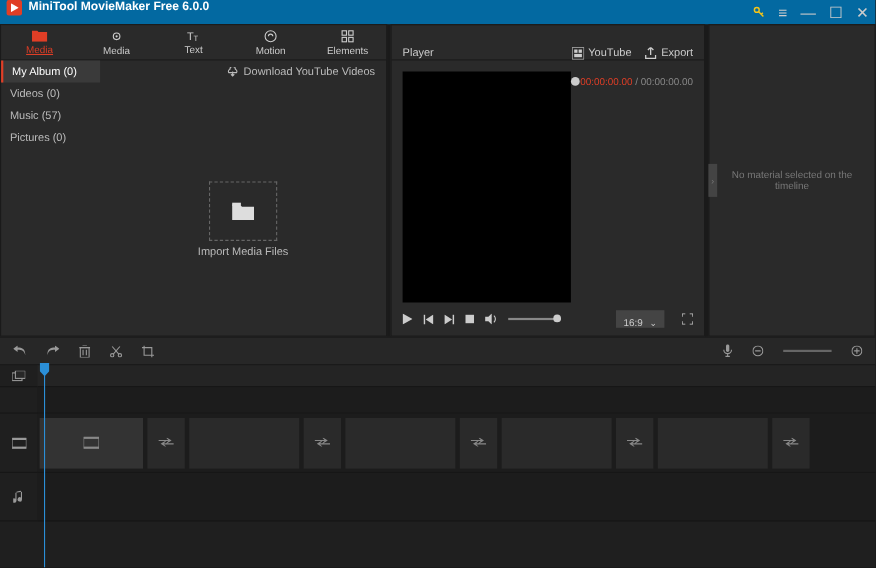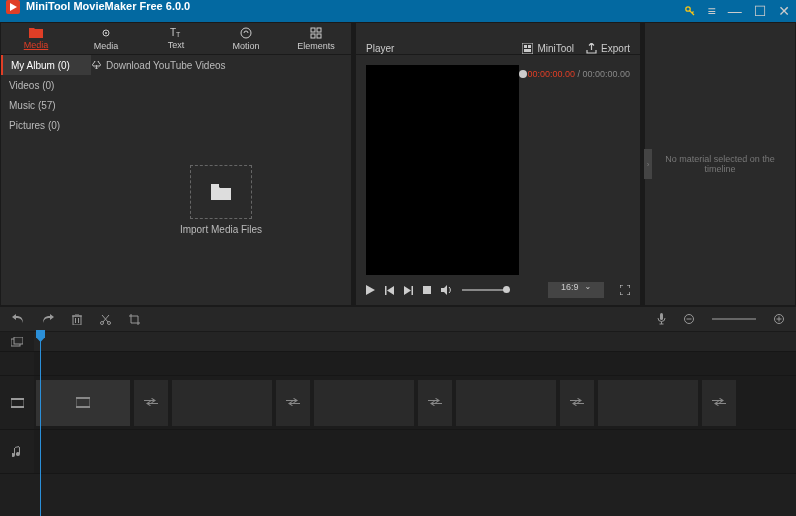--- a/index.html
+++ b/index.html
@@ -14,42 +14,42 @@
 
 .main { display: flex; height: 284px; }
 .left-panel { width: 352px; background: #2a2a2a; display: flex; flex-direction: column; border: 1px solid #1a1a1a;}
 .tabbar { display: flex; background: #2a2a2a; height: 32px; border-bottom: 1px solid #1a1a1a;}
 .tab { flex: 1; display: flex; flex-direction: column; align-items: center; justify-content: center; gap: 2px; cursor: pointer; font-size: 9px; color: #ccc; }
 .tab.active { color: #e03e26; text-decoration: underline; }
 .tab .ticon { font-size: 12px; }
 .lib-side { width: 90px; display: flex; flex-direction: column; }
 .lib-item { height: 20px; display: flex; align-items: center; padding-left: 8px; font-size: 10px; color: #bbb; cursor: pointer; }
 .lib-item.active { background: #3a3a3a; border-left: 2px solid #e03e26; color:#fff;}
-.dlrow { display:flex; align-items:center; justify-content:flex-start; height:20px; padding-right:10px; gap:4px; font-size:10px; color:#bbb; cursor:pointer;}
+.dlrow { display:flex; align-items:center; justify-content:flex-end; height:20px; padding-right:10px; gap:4px; font-size:10px; color:#bbb; cursor:pointer;}
 .lib-content { flex:1; display:flex; flex-direction:column; }
 .lib-body { flex: 1; display: flex; align-items: center; justify-content: center; }
 .import-box { width: 62px; height: 54px; border: 1px dashed #666; display: flex; align-items: center; justify-content: center; cursor: pointer; }
 .import-wrap { display:flex; flex-direction:column; align-items:center; gap:5px; margin-top:20px;}
 
 .mid-panel { width: 286px; background: #2a2a2a; margin-left: 3px; display: flex; flex-direction: column; border:1px solid #1a1a1a;}
 .player-hdr { height: 32px; display: flex; align-items: flex-end; padding: 0 10px; font-size: 10px; border-bottom:1px solid #1a1a1a;}
 .player-hdr .pl { flex: 1; }
 .player-hdr .hbtn { display: flex; align-items: center; gap: 4px; margin-left: 12px; cursor: pointer; }
 .preview { flex: 1; padding: 10px 10px 4px; display: flex; flex-direction: row; }
 .preview-screen { flex: 1; background: #000; }
 .seek { height: 18px; display: flex; align-items: center; }
 .seek-track { flex: 1; height: 2px; background: #555; position: relative; }
 .seek-dot { width: 8px; height: 8px; background: #ccc; border-radius: 50%; position: absolute; left: 0; top: -3px; }
 .time { font-size: 9px; margin-left: 8px; color: #888; }
 .time .cur { color: #e03e26; }
 .controls { height: 26px; display: flex; align-items: center; padding: 0 10px 4px; gap: 10px; }
 .controls .cbtn { color: #ccc; font-size: 11px; cursor: pointer; }
 .vol-track { width: 48px; height: 2px; background: #888; position: relative; }
 .vol-dot { width: 7px; height: 7px; background: #ccc; border-radius: 50%; position: absolute; right: 0; top: -3px; }
-.aspect { width: 56px; height: 16px; background: #444; font-size: 9px; display: flex; align-items: flex-start; justify-content: center; margin-left: auto; gap:6px; cursor:pointer;}
+.aspect { width: 44px; height: 16px; background: #444; font-size: 9px; display: flex; align-items: flex-end; justify-content: center; margin-left: auto; gap:6px; cursor:pointer;}
 .fs { margin-left: 6px; cursor: pointer; }
 
 .right-panel { flex: 1; background: #2a2a2a; margin-left: 3px; display: flex; align-items: center; justify-content: center; font-size: 9px; color: #777; position: relative; border:1px solid #1a1a1a;}
 .collapse-tab { position: absolute; left: -1px; top: 50%; transform: translateY(-50%); width: 8px; height: 30px; background: #444; display: flex; align-items: center; justify-content: center; font-size: 8px; cursor: pointer; }
 
 .tl-toolbar { height: 26px; background: #272727; display: flex; align-items: center; padding: 0 12px; gap: 18px; border-top:1px solid #1a1a1a; border-bottom:1px solid #1a1a1a;}
 .tl-toolbar .tbtn { color: #999; font-size: 12px; cursor: pointer; }
 .tl-toolbar .spacer { flex: 1; }
 .zoom-track { width: 44px; height: 2px; background: #666; }
 
@@ -184,21 +184,21 @@
       <div class="pl">Player</div>
       <div class="hbtn">
         <span>
             <svg width="11" height="11" viewBox="0 0 11 11">
               <rect x="0" y="0" width="11" height="11" fill="none" stroke="#ccc"></rect>
               <rect x="2" y="2" width="3" height="3" fill="#ccc"></rect>
               <rect x="6" y="2" width="3" height="3" fill="#ccc"></rect>
               <rect x="2" y="6" width="7" height="3" fill="#ccc"></rect>
             </svg>
           </span>
-        <span>MiniTool</span>
+        <span>YouTube</span>
       </div>
       <div class="hbtn">
         <span>
             <svg width="11" height="11" viewBox="0 0 11 11">
               <path d="M1 7v3h9V7M5.5 0v7M3 2.5L5.5 0 8 2.5" fill="none" stroke="#ccc" stroke-width="1.2"></path>
             </svg>
           </span>
         <span>Export</span>
       </div>
     </div>

